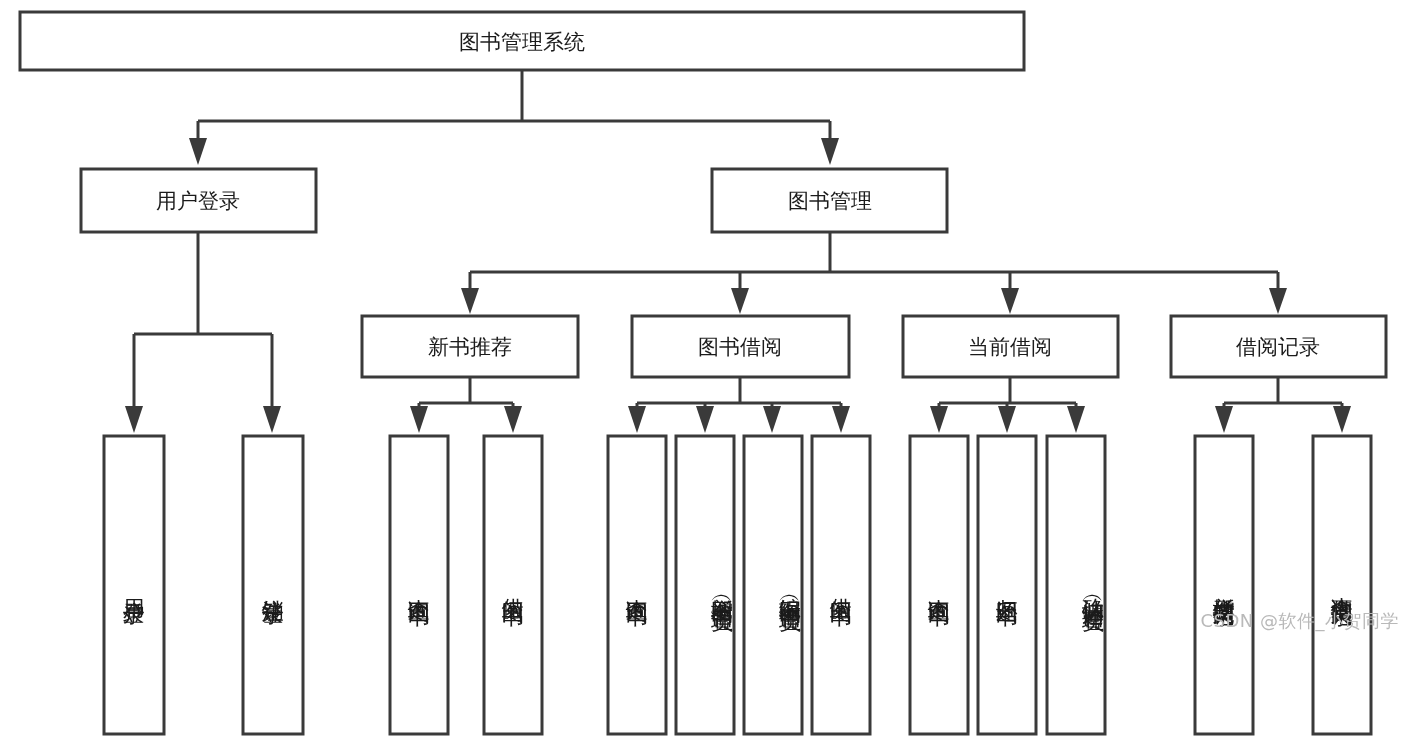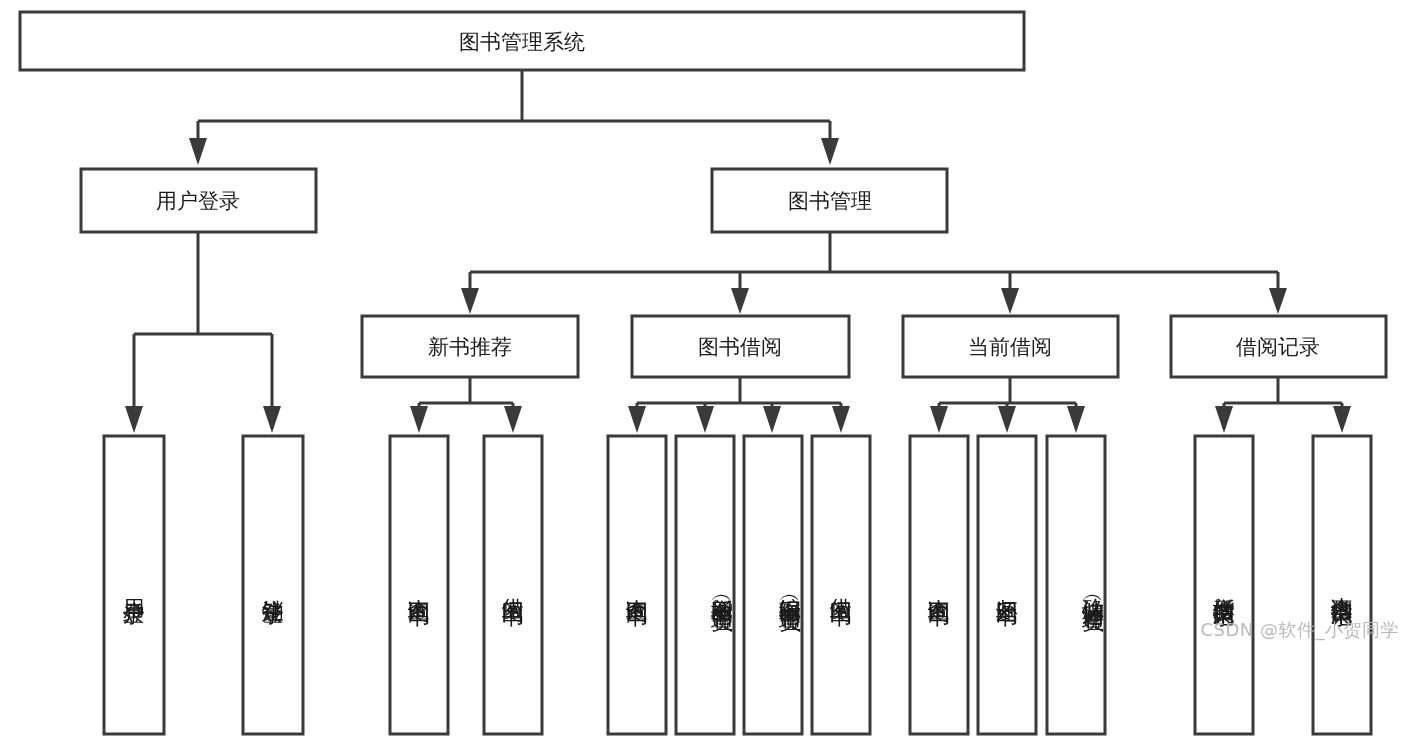--- a/index.html
+++ b/index.html
@@ -63,21 +63,21 @@
     justify-content: center;
     white-space: nowrap;
     user-select: none;
   }
   .leaf-label.centered {
     align-items: center;
   }
   .watermark {
     position: absolute;
     right: 6px;
-    bottom: 5px;
+    bottom: 14px;
     font-family: "DejaVu Sans", "Liberation Sans", sans-serif;
     font-size: 18px;
     color: #b9b9b9;
     white-space: nowrap;
     letter-spacing: 0.5px;
     margin-top: 36px;
   }
 </style>
 </head>
 <body>

